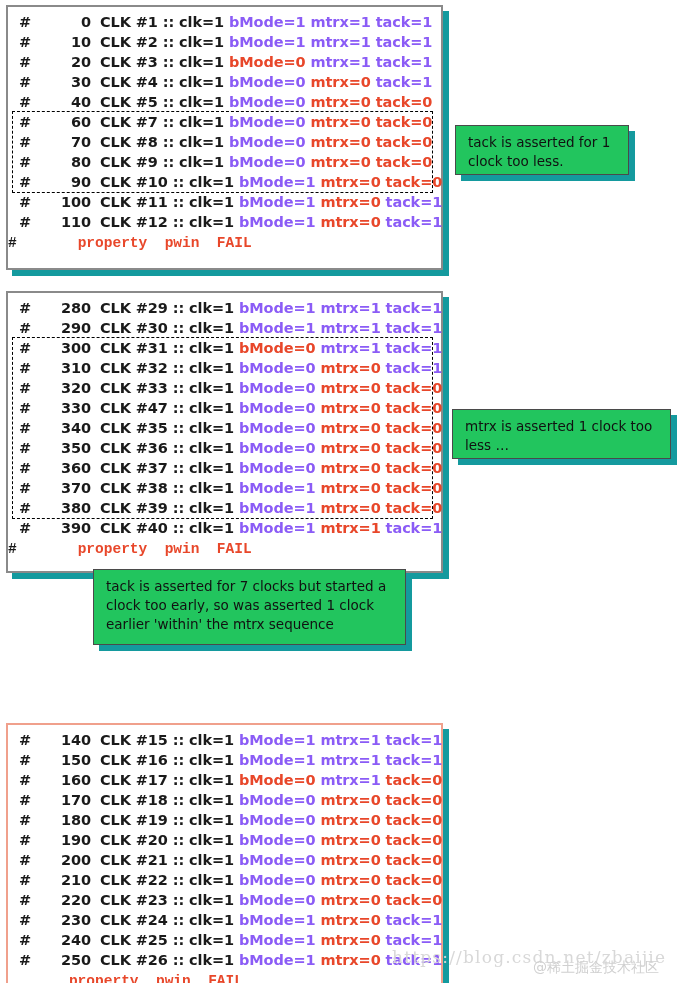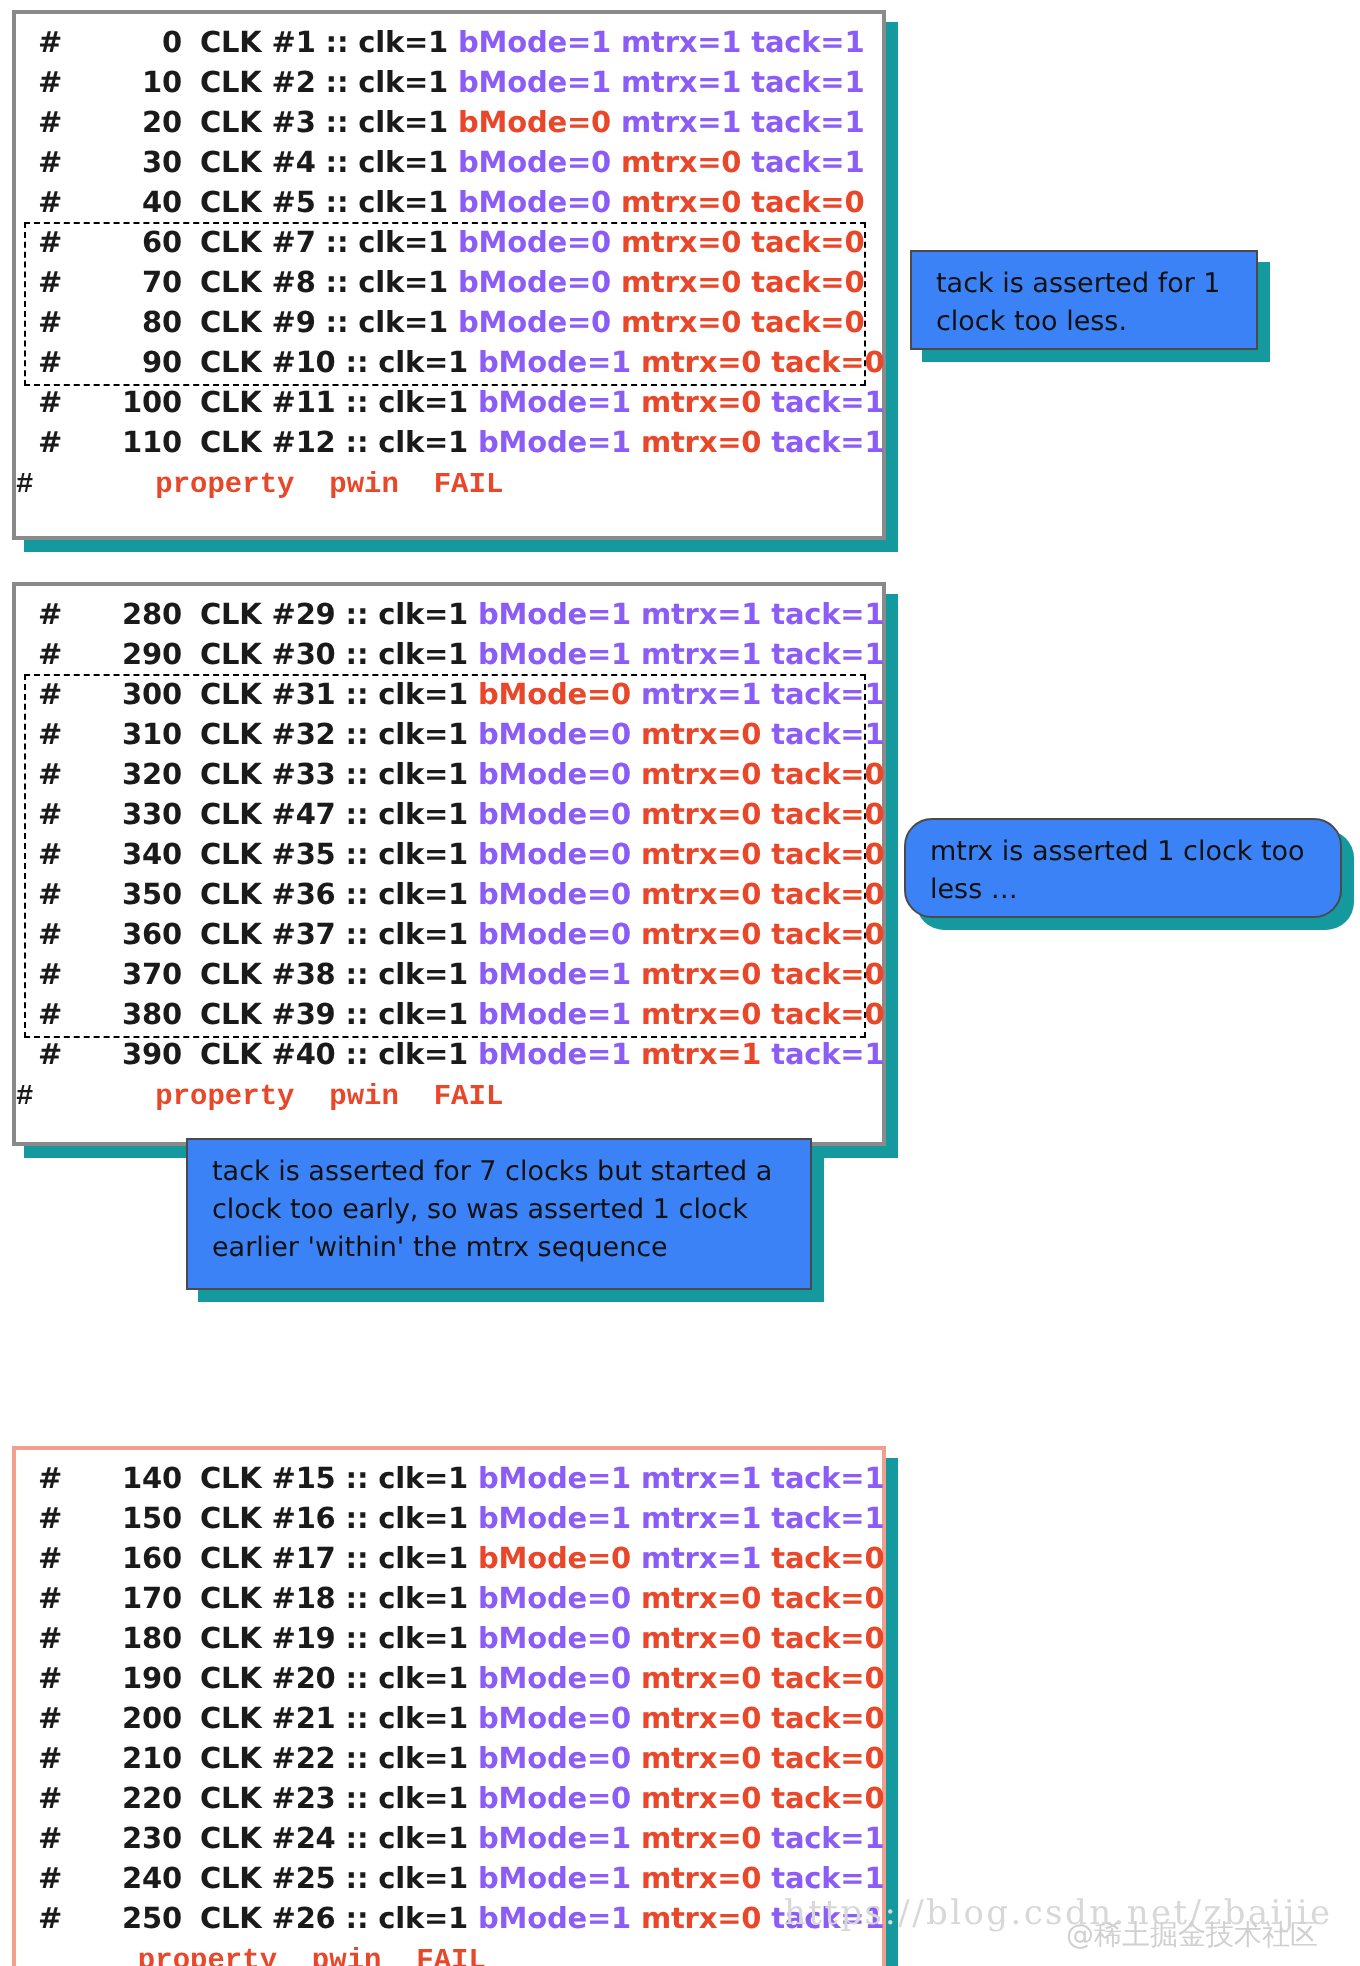--- a/index.html
+++ b/index.html
@@ -75,21 +75,21 @@
   .dashed-box {
     position: absolute;
     border: 1.6px dashed #000000;
     box-sizing: border-box;
     pointer-events: none;
   }
 
   
   .note {
     position: absolute;
-    background: #3b82f6;
+    background: #22c55e;
     border: 1.5px solid #4a4a4a;
     box-sizing: border-box;
     box-shadow: 6px 6px 0 0 #149a9e;
     padding: 7px 10px 8px 12px;
     font-family: "DejaVu Sans", sans-serif;
     font-size: 13.5px;
     font-weight: 400;
     color: #111111;
     line-height: 19px;
   }
@@ -164,18 +164,18 @@
       <div class="log-line"><span class="hash">#</span><span class="time">220</span><span class="clk">CLK #23 :: clk=1 </span><span class="blk">bMode=0 </span><span class="red">mtrx=0 </span><span class="red">tack=0</span></div>
       <div class="log-line"><span class="hash">#</span><span class="time">230</span><span class="clk">CLK #24 :: clk=1 </span><span class="blk">bMode=1 </span><span class="red">mtrx=0 </span><span class="blk">tack=1</span></div>
       <div class="log-line"><span class="hash">#</span><span class="time">240</span><span class="clk">CLK #25 :: clk=1 </span><span class="blk">bMode=1 </span><span class="red">mtrx=0 </span><span class="blk">tack=1</span></div>
       <div class="log-line"><span class="hash">#</span><span class="time">250</span><span class="clk">CLK #26 :: clk=1 </span><span class="blk">bMode=1 </span><span class="red">mtrx=0 </span><span class="blk">tack=1</span></div>
       <div class="fail-line"><span class="hash"></span><span>       </span><span>property  pwin  FAIL</span></div>
     </div>
 </div>
 
 <div class="note" style="left:455px; top:125px; width:174px; height:50px;">tack is asserted for 1 clock too less.</div>
 
-<div class="note" style="left:452px; top:409px; width:219px; height:50px;border-radius:14px;">mtrx is asserted 1 clock too less …</div>
+<div class="note" style="left:452px; top:409px; width:219px; height:50px;">mtrx is asserted 1 clock too less …</div>
 
 <div class="note" style="left:93px; top:569px; width:313px; height:76px;">tack is asserted for 7 clocks but started a clock too early, so was asserted 1 clock earlier 'within' the mtrx sequence</div>
 
 <div class="wm-url" style="left:392px; top:947px;">https://blog.csdn.net/zbaijie</div>
 <div class="wm-cn" style="left:533px; top:959px;">@稀土掘金技术社区</div>
 
 </body></html>

